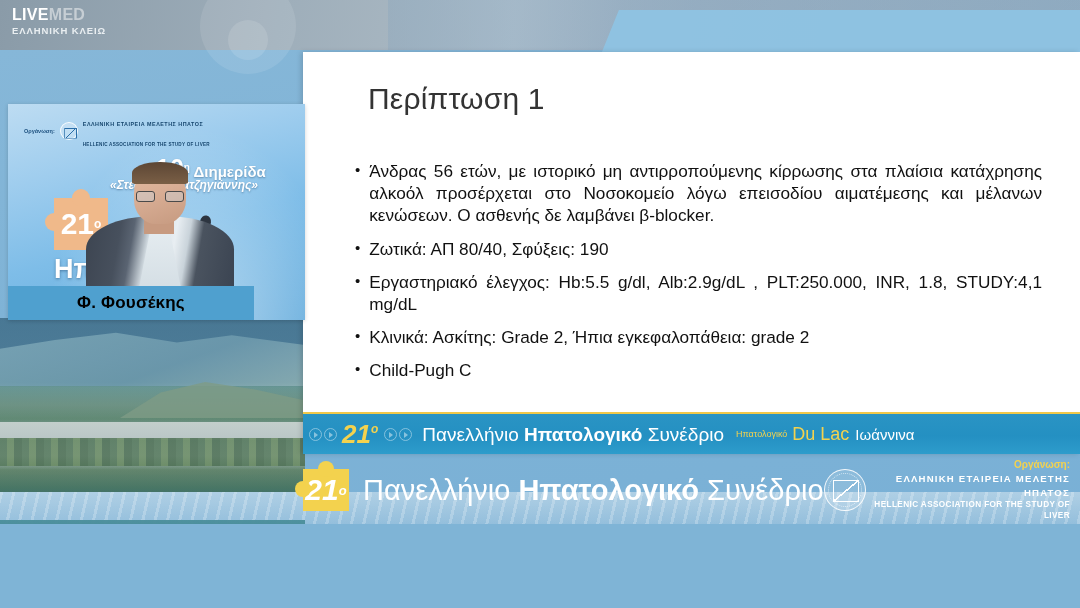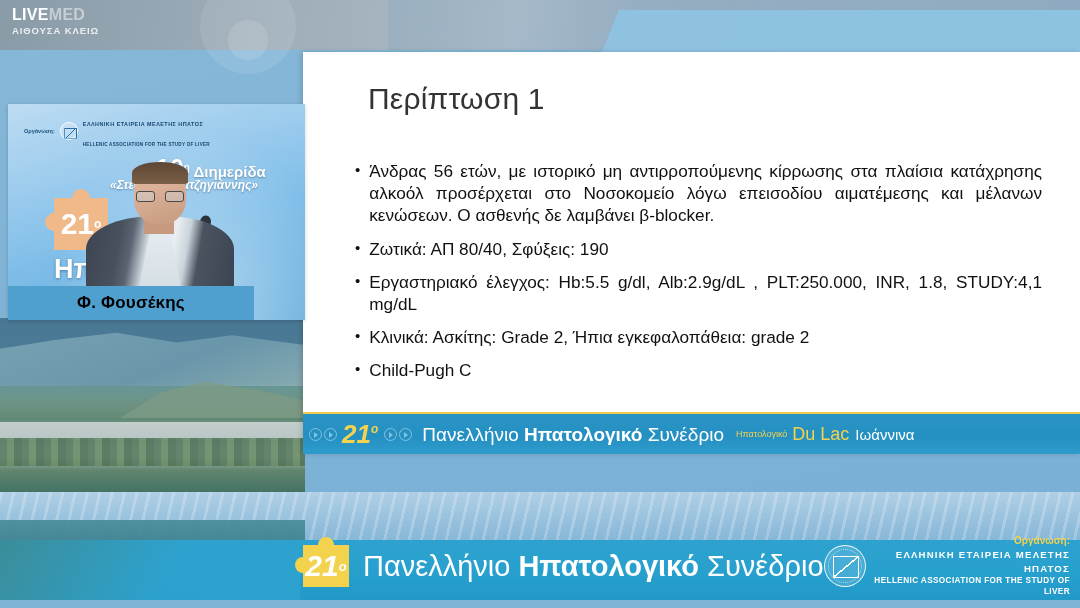--- a/index.html
+++ b/index.html
@@ -7,21 +7,21 @@
   html, body {
     width: 1080px; height: 608px;
     overflow: hidden;
     font-family: "Liberation Sans", sans-serif;
     background: #7fb4d6;
   }
 
   
   #stage {
     position: relative;
-    width: 1080px; height: 600px;
+    width: 1080px; height: 524px;
     overflow: hidden;
     background: #8ebcd9;
   }
 
   
   .bg-top-grey {
     position: absolute; left: 0; top: 0; width: 1080px; height: 50px;
     background: linear-gradient(100deg,#8a9ba8 0%, #9eaeba 26%, #aebcc6 48%, #9fb1bf 64%, #93a9ba 100%);
   }
   .bg-top-puzzle {
@@ -394,21 +394,21 @@
     <div class="bg-top-puzzle"></div>
     <div class="bg-top-puzzle2"></div>
     <div class="bg-top-band-right"></div>
     <div class="bg-diag-light"></div>
   </div>
 
   <div class="livemed">
     <div class="lm-main">
       <span class="lm-live">LIVE</span><span class="lm-med">MED</span>
     </div>
-    <span class="lm-sub">ΑΙΘΟΥΣΑ ΚΛΕΙΩ</span>
+    <span class="lm-sub">ΕΛΛΗΝΙΚΗ ΚΛΕΙΩ</span>
   </div>
 
   <div class="video-panel">
     <div class="video-feed">
       <div class="vf-arc"></div>
 
       <div class="vf-orgrow">
         <span class="org-label">Οργάνωση:</span>
         <span class="vf-seal"></span>
         <span class="vf-orgtext">

